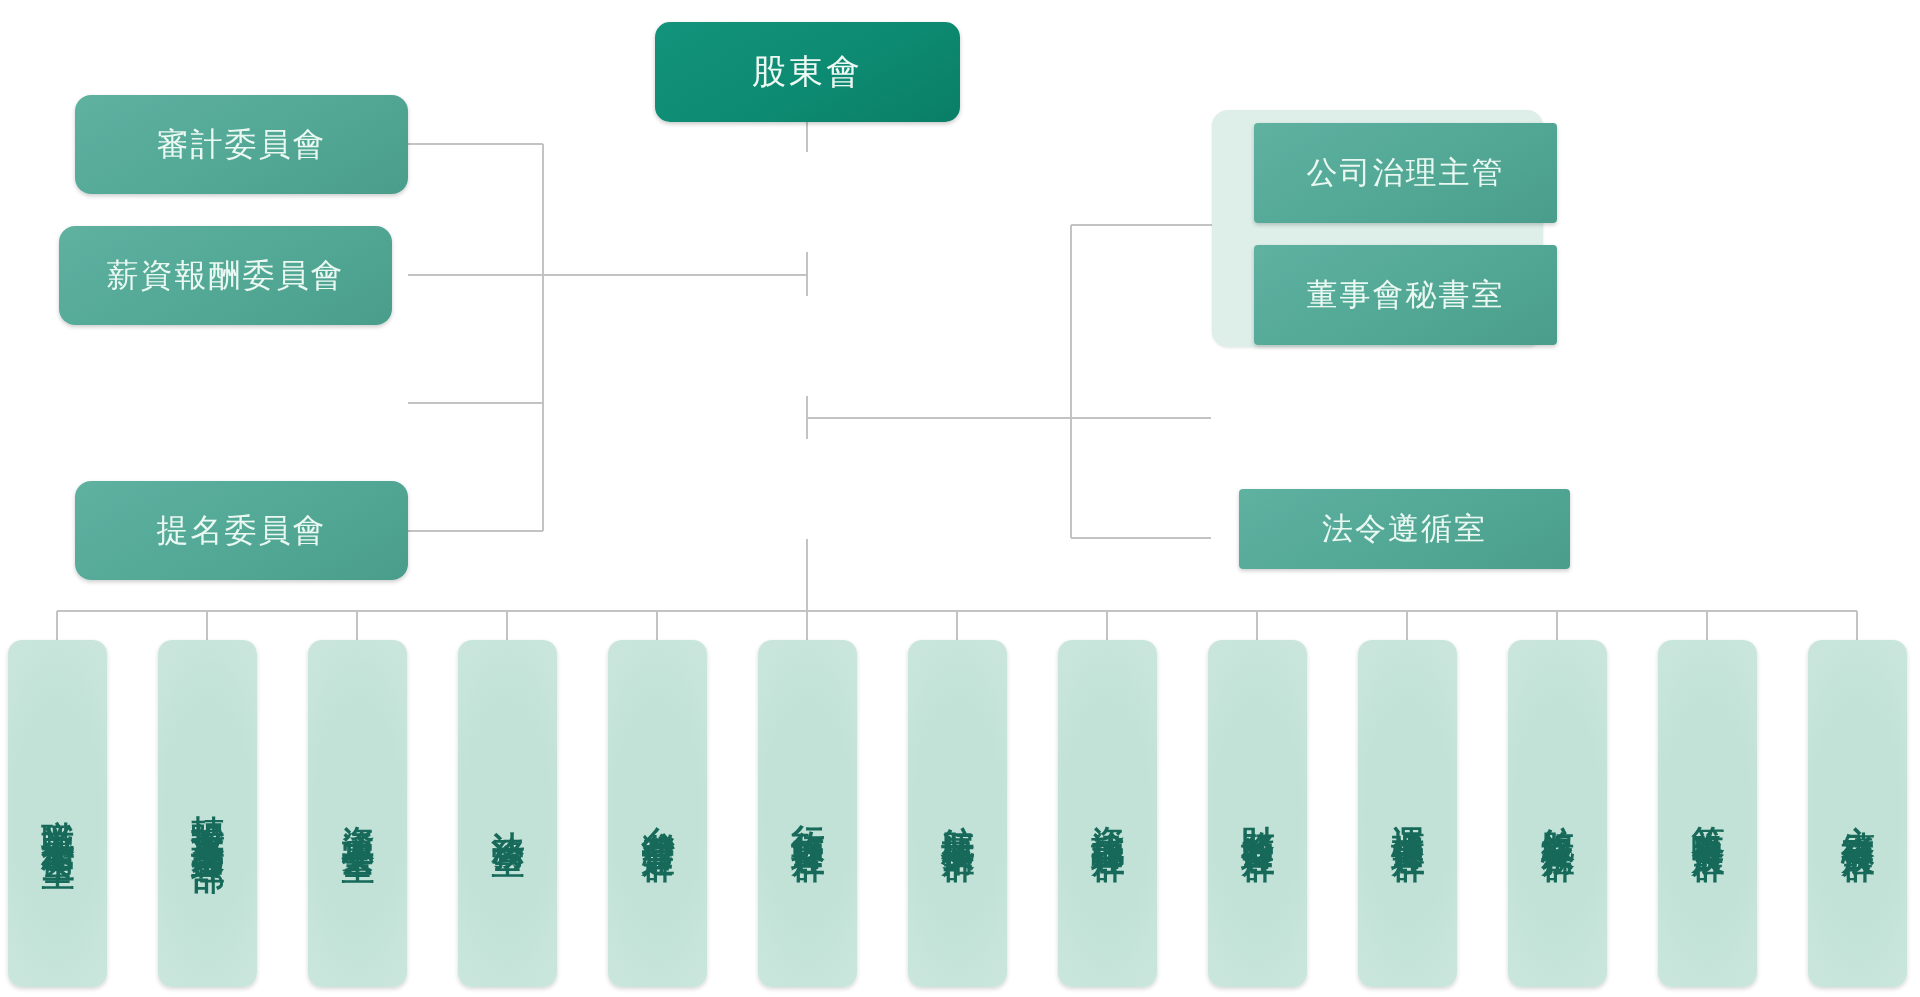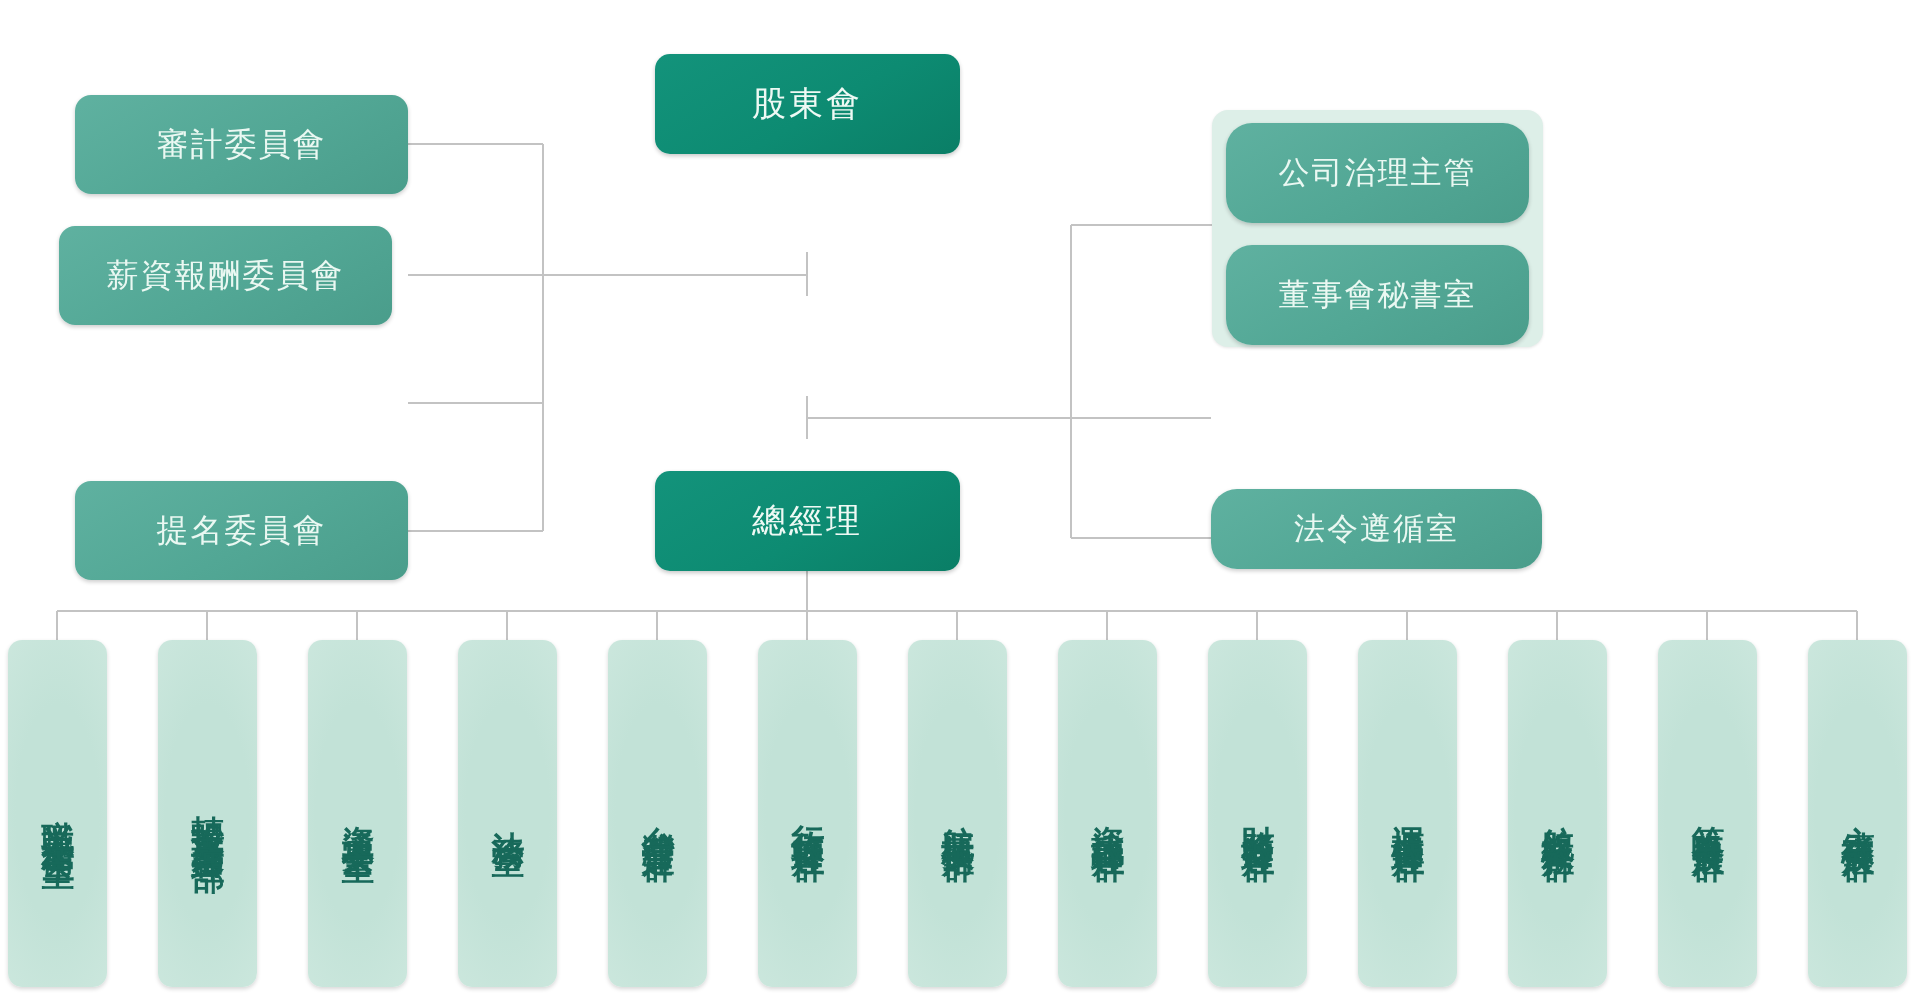--- a/index.html
+++ b/index.html
@@ -28,32 +28,31 @@
   }
   .node .lbl { display: inline-block; }
   .dark {
     background: linear-gradient(150deg, #13937b 0%, #0d8b72 55%, #0a7e66 100%);
     border-radius: 15px;
     color: #eef9f4;
     font-size: 34px;
     font-weight: 500;
     letter-spacing: 3px;
     box-shadow: 0 2px 4px rgba(0,0,0,0.22);
-    margin-top: 32px;
   }
   .mid {
     background: linear-gradient(150deg, #5fb1a0 0%, #52a795 55%, #4a9d8b 100%);
     border-radius: 16px;
     color: #eaf8f2;
     font-size: 32px;
     font-weight: 500;
     letter-spacing: 2px;
     box-shadow: 0 2px 4px rgba(0,0,0,0.20);
   }
-  .mid.small { font-size: 31px; border-radius: 26px; }
+  .mid.small { font-size: 31px; border-radius: 4px; margin-left: 28px; }
   .two-line .lbl {
     white-space: pre-line;
     text-align: left;
     line-height: 1.35;
   }
   .panel {
     position: absolute;
     z-index: 1;
     background: #ddefe8;
     border-radius: 16px;
@@ -81,23 +80,20 @@
              M408 144H543 M543 144V531 M408 275H806 M408 403H543 M408 531H543
              M806 418H1211 M1071 225V538 M1071 225H1214 M1071 538H1211
              M57 611H1857
              M57 611V641 M207 611V641 M357 611V641 M507 611V641 M657 611V641
              M807 611V641 M957 611V641 M1107 611V641 M1257 611V641 M1407 611V641
              M1557 611V641 M1707 611V641 M1857 611V641" fill="none" stroke="#c3c3c3" stroke-width="2"></path>
   </svg>
 
   <div class="node dark" style="left:655px;top:22px;width:305px;height:100px">
     <span class="lbl">股東會</span>
-  </div>
-  <div class="node dark" style="left:655px;top:439px;width:305px;height:100px">
-    <span class="lbl">總經理</span>
   </div>
 
   <div class="node mid" style="left:75px;top:95px;width:333px;height:99px">
     <span class="lbl">審計委員會</span>
   </div>
   <div class="node mid" style="left:59px;top:226px;width:333px;height:99px">
     <span class="lbl">薪資報酬委員會</span>
   </div>
   <div class="node mid" style="left:75px;top:481px;width:333px;height:99px">
     <span class="lbl">提名委員會</span>

